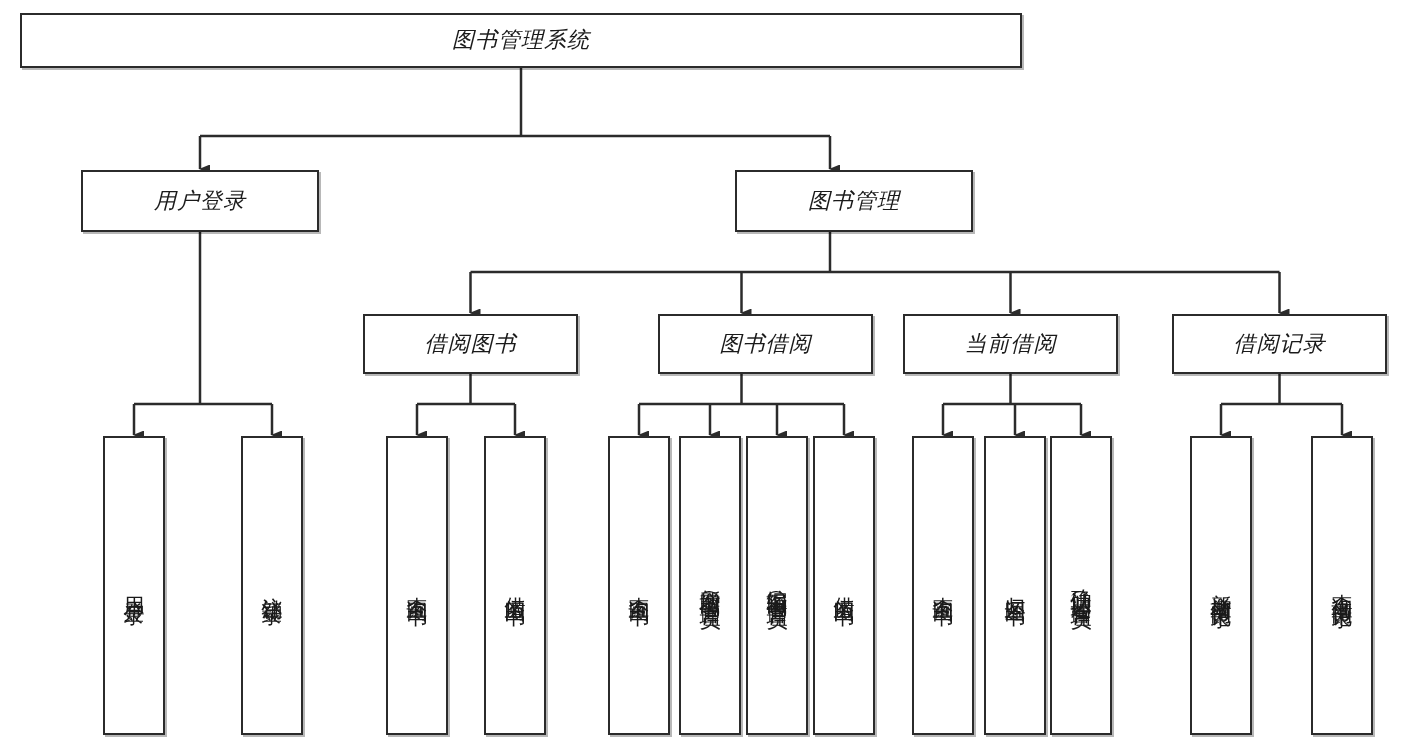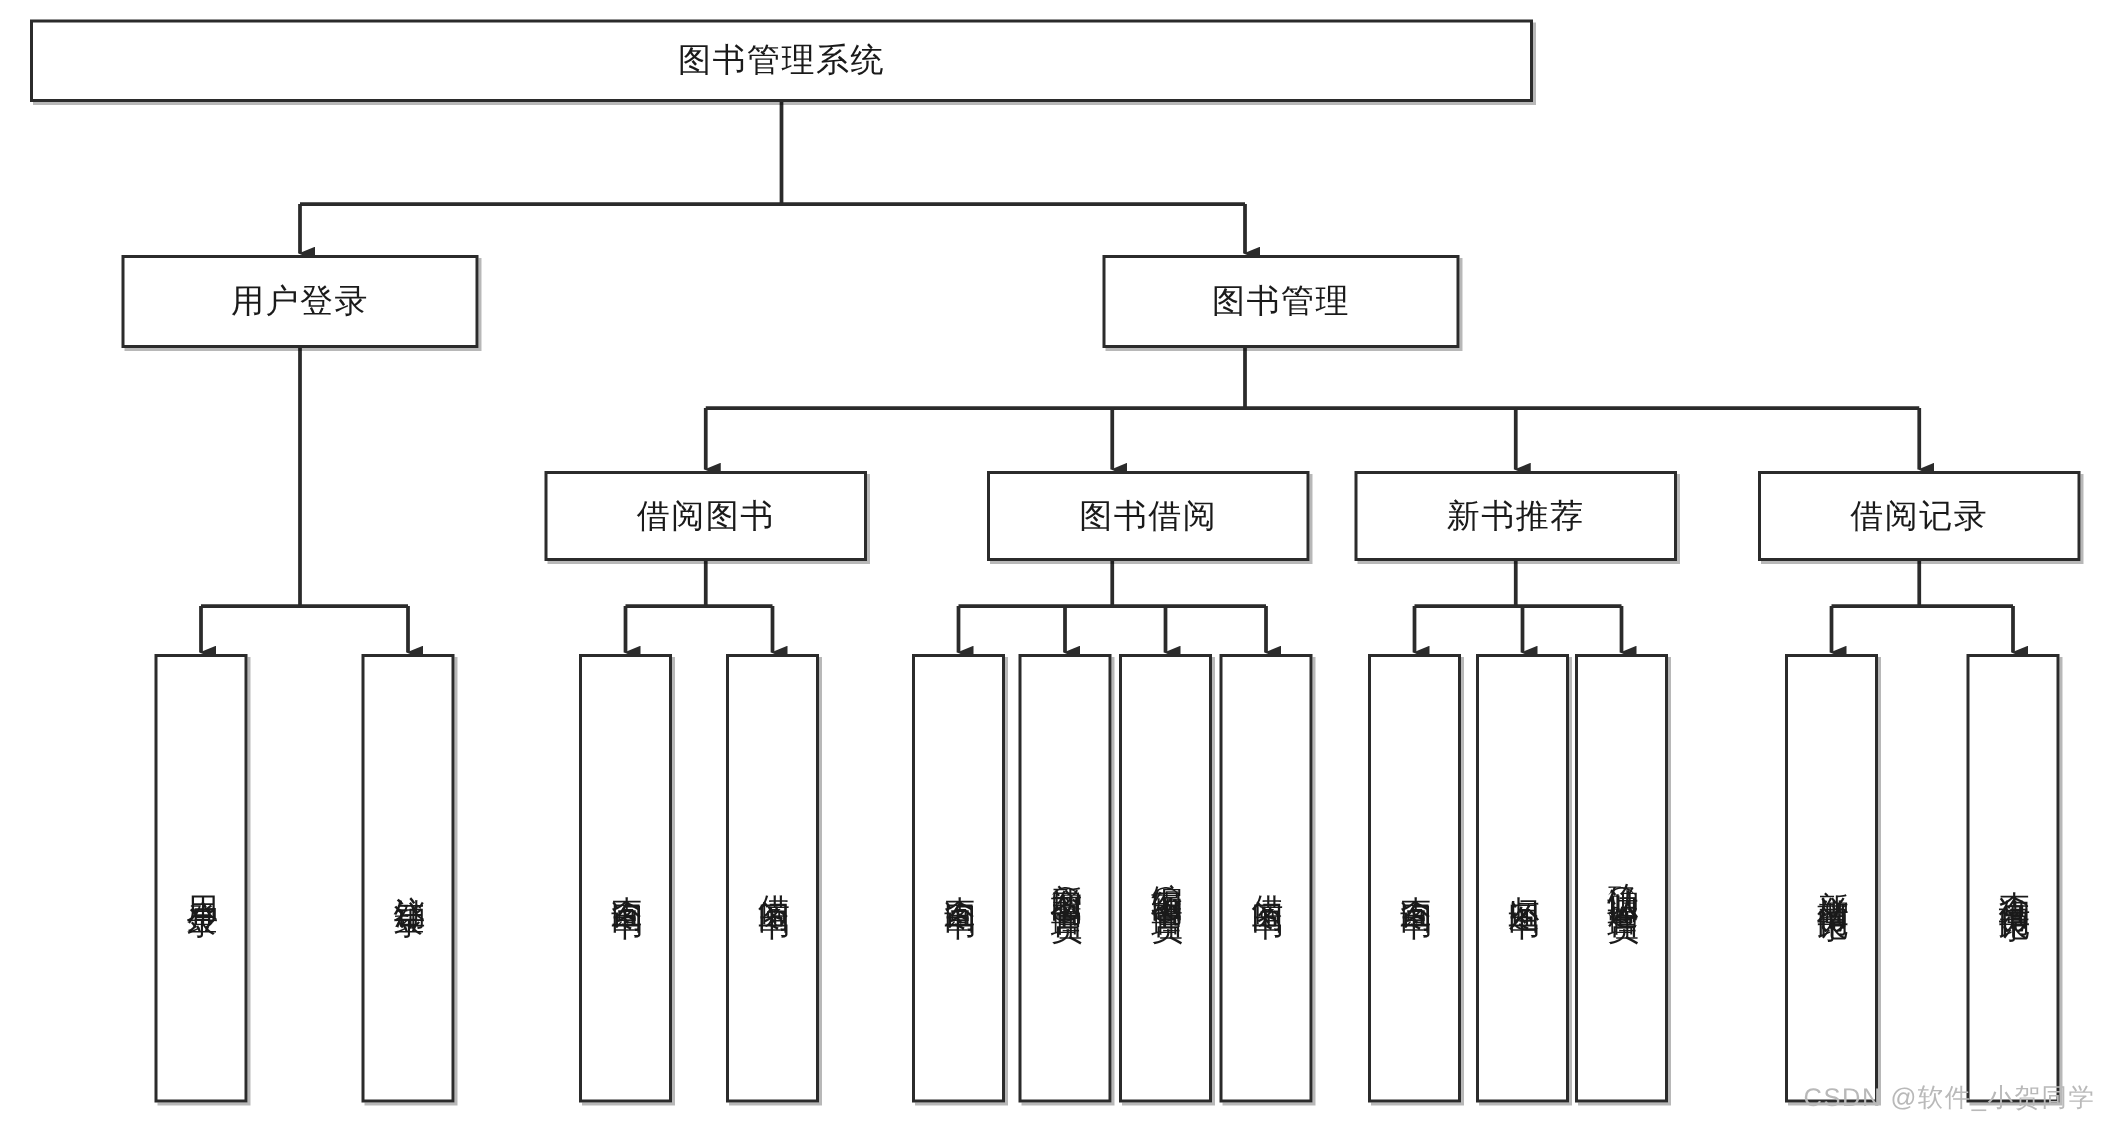--- a/index.html
+++ b/index.html
@@ -34,20 +34,21 @@
     display: flex;
     align-items: center;
     justify-content: center;
     color: #1a1a1a;
   }
   .node.horiz {
     font-size: 22px;
     letter-spacing: 1px;
     line-height: 1.1;
     text-align: center;
+    font-style: italic;
   }
   .node.vert {
     writing-mode: vertical-rl;
     text-orientation: upright;
     font-size: 21px;
     line-height: 1.15;
     letter-spacing: 3px;
     padding: 6px 0;
     text-align: center;
     white-space: nowrap;
@@ -125,21 +126,21 @@
       <div class="node horiz" style="left: 711px; top: 170px; width: 238px; height: 62px; margin-left: 24px;">
         <span>图书管理</span>
       </div>
       <div class="node horiz" style="left: 363px; top: 314px; width: 215px; height: 60px;">
         <span>借阅图书</span>
       </div>
       <div class="node horiz" style="left: 634px; top: 314px; width: 215px; height: 60px; margin-left: 24px;">
         <span>图书借阅</span>
       </div>
       <div class="node horiz" style="left: 903px; top: 314px; width: 215px; height: 60px;">
-        <span>新书推荐</span>
+        <span>当前借阅</span>
       </div>
       <div class="node horiz" style="left: 1172px; top: 314px; width: 215px; height: 60px;">
         <span>借阅记录</span>
       </div>
       <div class="node vert" style="left: 103px; top: 436px; width: 62px; height: 299px;">
         <span class="vlabel">用户登录</span>
       </div>
       <div class="node vert" style="left: 241px; top: 436px; width: 62px; height: 299px;">
         <span class="vlabel">注销登录</span>
       </div>
@@ -171,14 +172,13 @@
         <span class="vlabel">确认归还（管理员）</span>
       </div>
       <div class="node vert" style="left: 1190px; top: 436px; width: 62px; height: 299px;">
         <span class="vlabel">新增借阅记录</span>
       </div>
       <div class="node vert" style="left: 1311px; top: 436px; width: 62px; height: 299px;">
         <span class="vlabel">查询借阅记录</span>
       </div>
     </div>
 
-  <div id="watermark">CSDN @软件_小贺同学</div>
 </div>
 
 </body></html>

